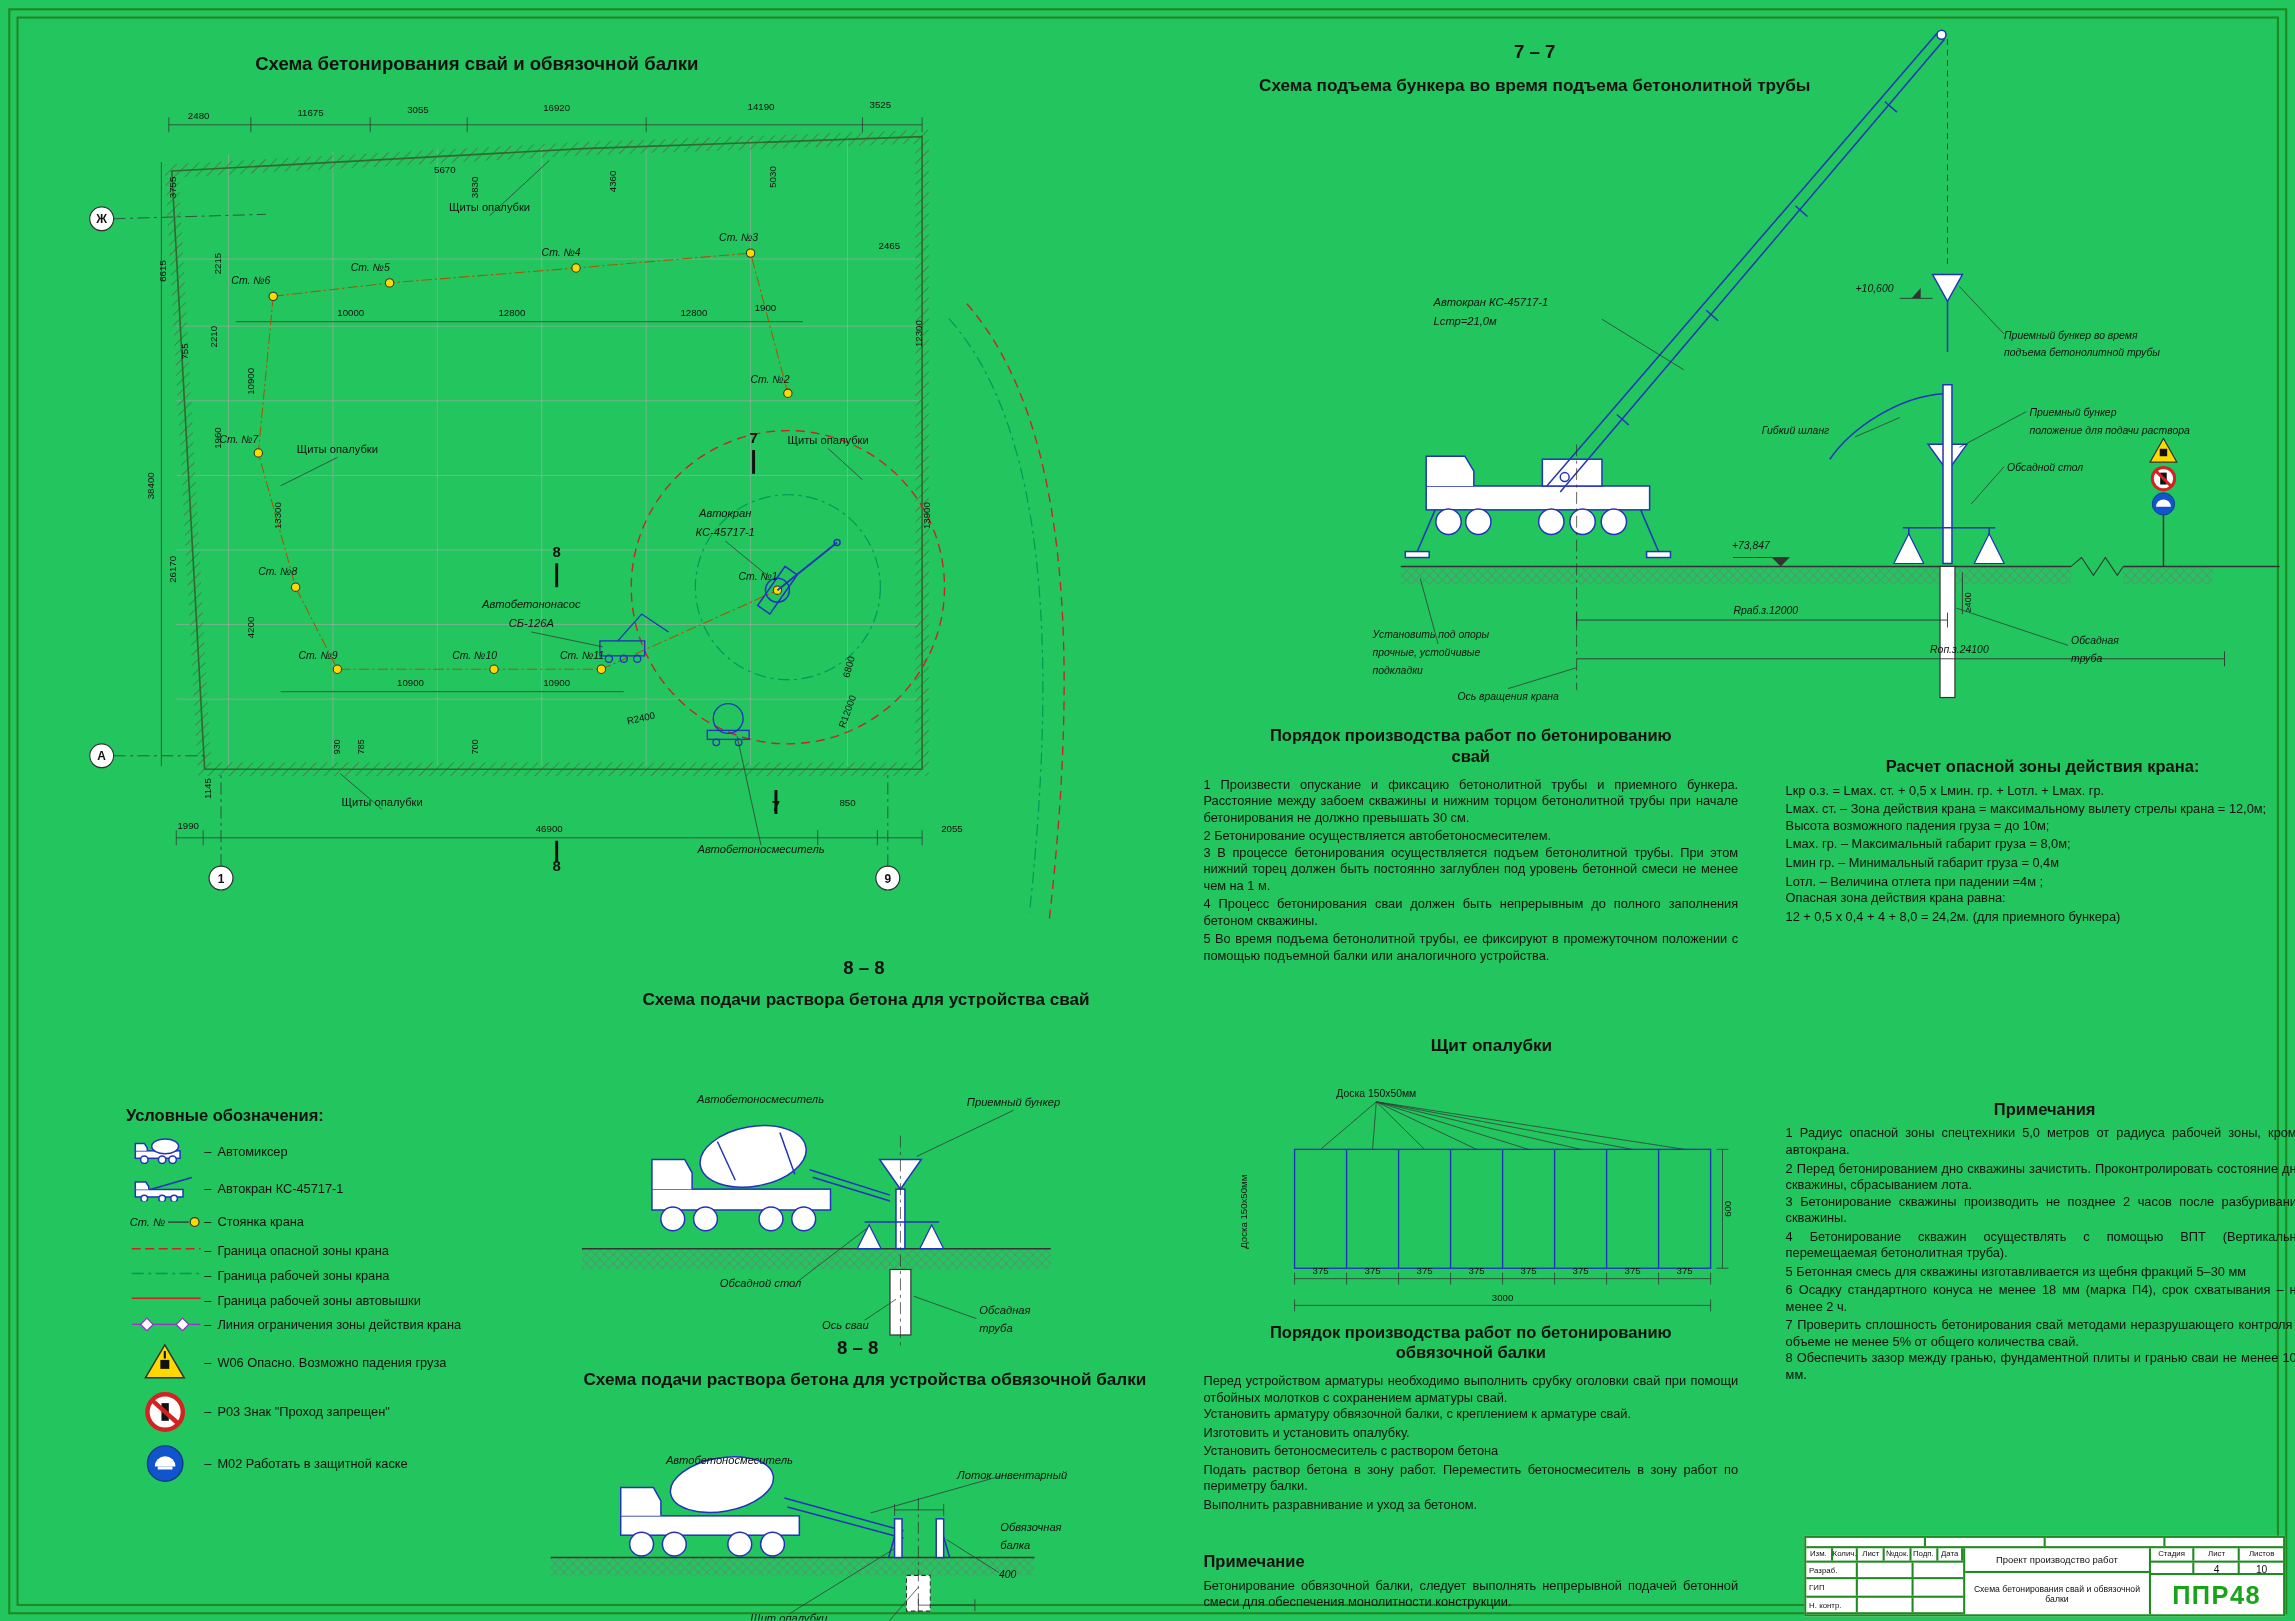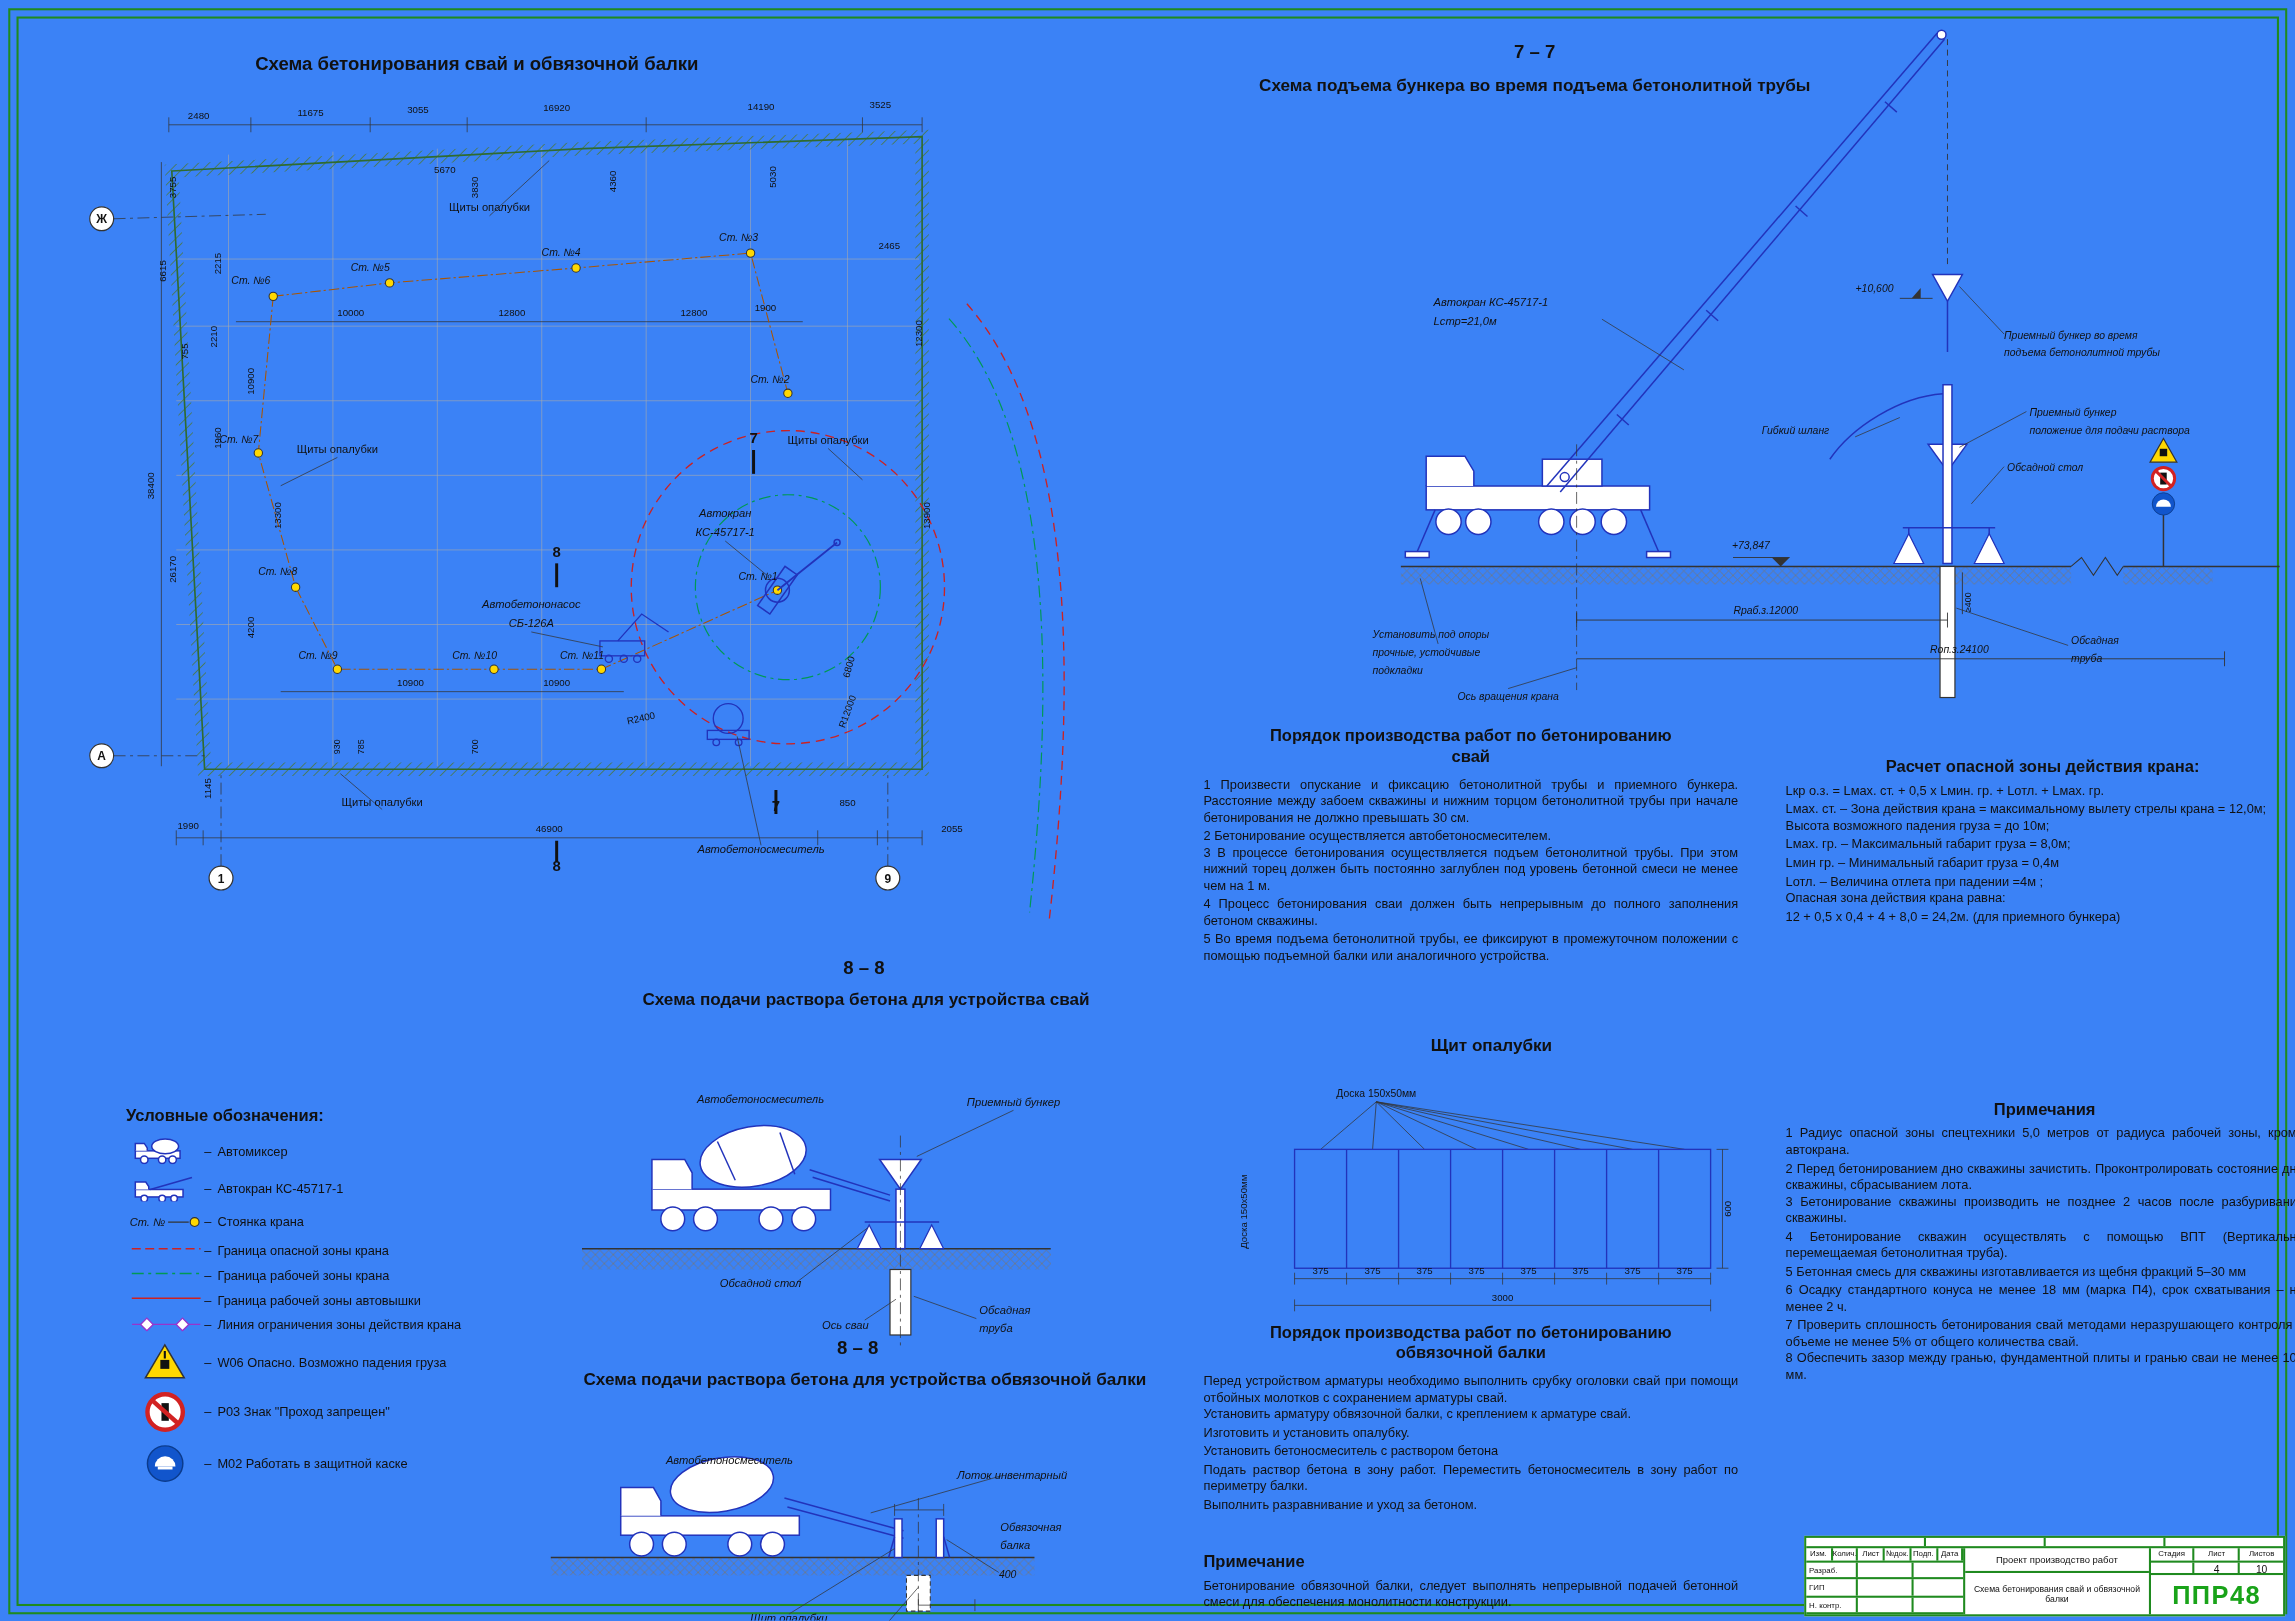--- a/index.html
+++ b/index.html
@@ -1,16 +1,16 @@
 <!DOCTYPE html>
 <html style="font-size:11.6px"><head>
 <meta charset="utf-8">
 <style>
   html,body{margin:0;padding:0;background:#ffffff;}
-  .stage{position:relative;width:2295px;height:1621px;overflow:hidden;background:#3b82f6;
+  .stage{position:relative;width:2295px;height:1621px;overflow:hidden;background:#22c55e;
          font-family:"Liberation Sans",sans-serif;color:#111;}
   .design{position:absolute;left:0;top:0;width:1112px;height:786px;
           transform:scale(2.06429);transform-origin:0 0;}
   .frame-outer{position:absolute;left:3.6px;top:3.6px;right:3.6px;bottom:3.6px;border:0.7px solid #1f8a1f;}
   .frame-inner{position:absolute;left:8px;top:8px;right:8px;bottom:8px;border:1.4px solid #1f8a1f;}
   .abs{position:absolute;}
   .h-title{font-weight:bold;font-size:9px;text-align:center;white-space:nowrap;}
   .h-sub{font-weight:bold;font-size:8.3px;text-align:center;white-space:nowrap;}
   .block{position:absolute;font-size:6.2px;line-height:1.3;}
   .block .bh{font-weight:bold;font-size:8px;text-align:center;margin-bottom:1.4px;white-space:nowrap;}

